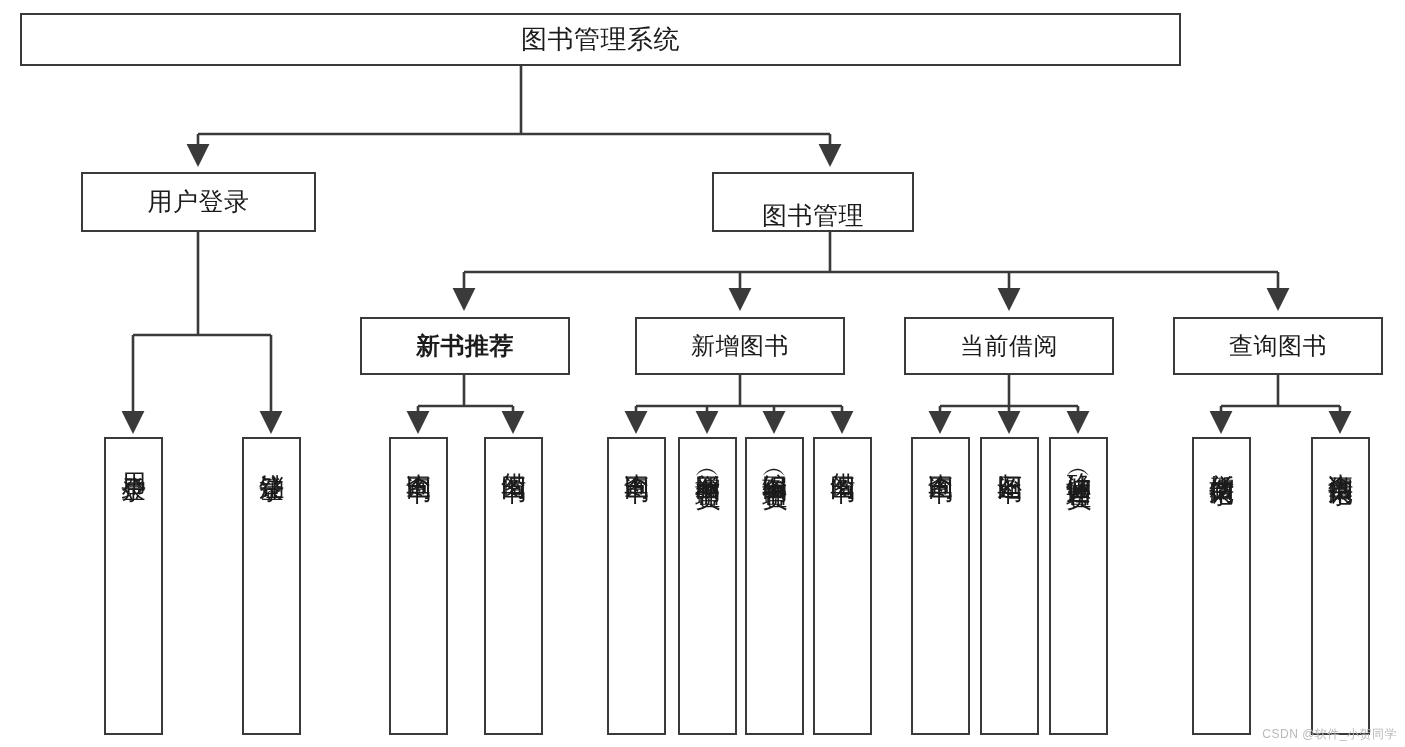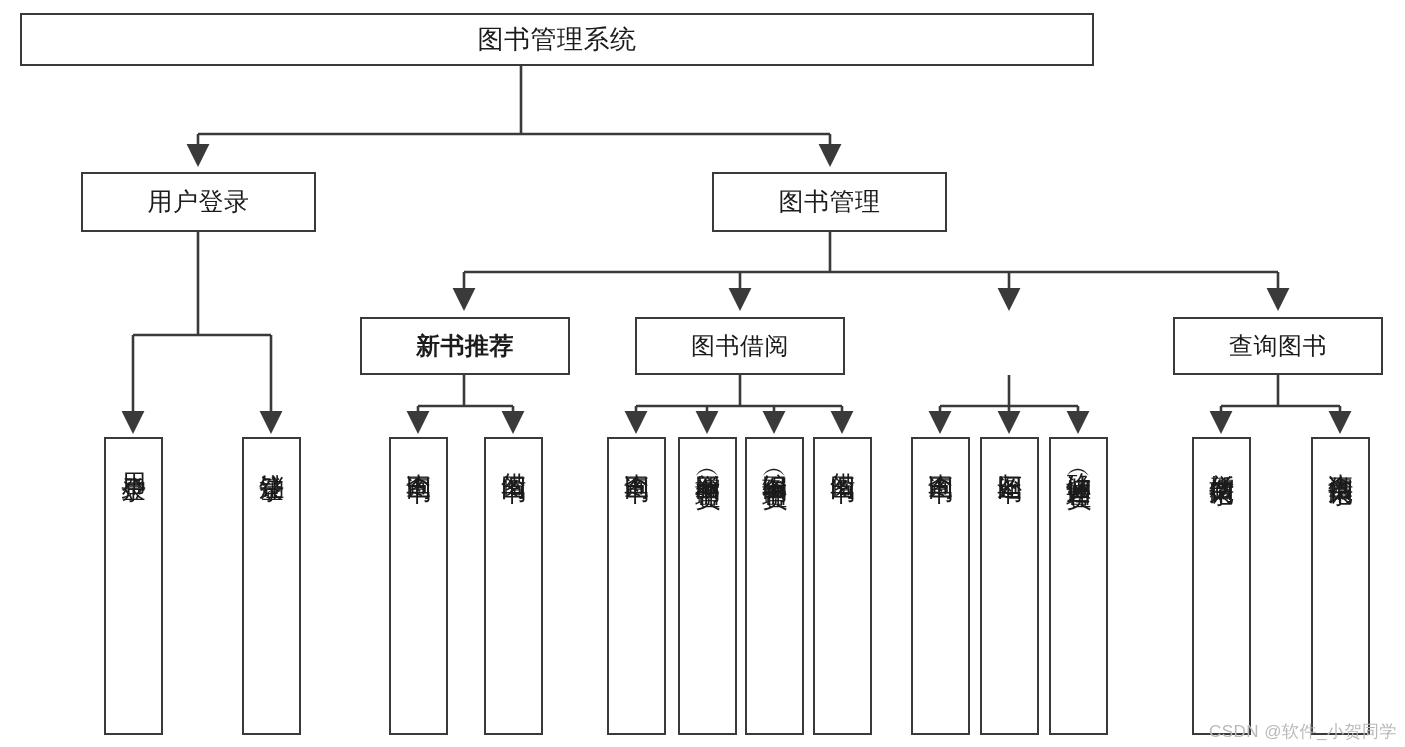--- a/index.html
+++ b/index.html
@@ -62,21 +62,21 @@
     font-size: 25px;
     line-height: 1.1;
     letter-spacing: 2px;
     white-space: normal;
     max-height: 282px;
   }
   .watermark {
     position: absolute;
     right: 8px;
     bottom: 4px;
-    font-size: 17px;
+    font-size: 12px;
     color: #b9b9b9;
     letter-spacing: 0.5px;
     z-index: 3;
     white-space: nowrap;
   }
 </style>
 </head>
 <body>
 
 <div id="canvas">
@@ -124,36 +124,39 @@
       <path d="M1009,406 L1009,430" marker-end="url(#arrow)"></path>
       <path d="M1078,406 L1078,430" marker-end="url(#arrow)"></path>
 
       <path d="M1278,375 L1278,406"></path>
       <path d="M1221,406 L1340,406"></path>
       <path d="M1221,406 L1221,430" marker-end="url(#arrow)"></path>
       <path d="M1340,406 L1340,430" marker-end="url(#arrow)"></path>
     </g>
   </svg>
 
-  <div class="node horiz tier0" style="left:20px; top:13px; width:1074px; height:53px;">
+  <div class="node horiz tier0" style="left:20px; top:13px; width:1161px; height:53px;">
     <span class="label">图书管理系统</span>
   </div>
 
   <div class="node horiz tier1" style="left:81px; top:172px; width:235px; height:60px;">
     <span class="label">用户登录</span>
   </div>
-  <div class="node horiz tier1" style="left:712px; top:172px; width:235px; height:60px;">
+  <div class="node horiz tier1" style="left:712px; top:172px; width:202px; height:60px;align-items:flex-end;">
     <span class="label">图书管理</span>
   </div>
 
   <div class="node horiz tier2" style="left:360px; top:317px; width:210px; height:58px;font-weight:bold;">
     <span class="label">新书推荐</span>
   </div>
   <div class="node horiz tier2" style="left:635px; top:317px; width:210px; height:58px;">
-    <span class="label">图书借阅</span>
+    <span class="label">新增图书</span>
+  </div>
+  <div class="node horiz tier2" style="left:904px; top:317px; width:210px; height:58px;">
+    <span class="label">当前借阅</span>
   </div>
   <div class="node horiz tier2" style="left:1173px; top:317px; width:210px; height:58px;">
     <span class="label">查询图书</span>
   </div>
 
   <div class="node vert" style="left:104px; top:437px; width:59px; height:298px;">
     <span class="label">用户登录</span>
   </div>
   <div class="node vert" style="left:242px; top:437px; width:59px; height:298px;">
     <span class="label">注销登录</span>

